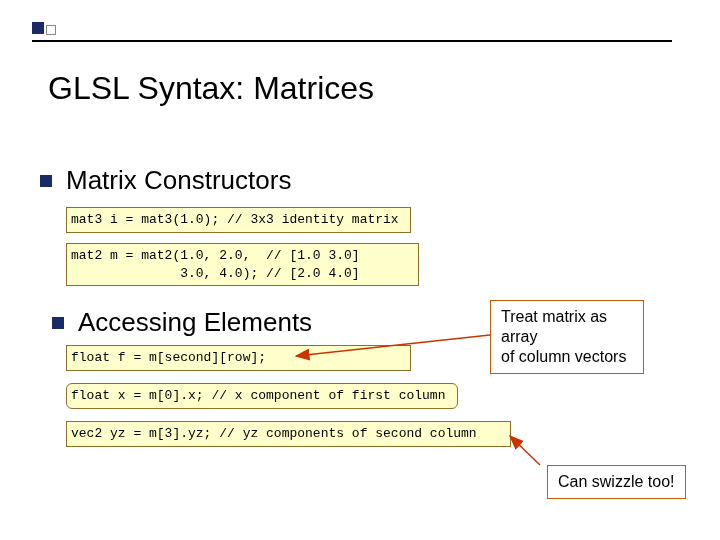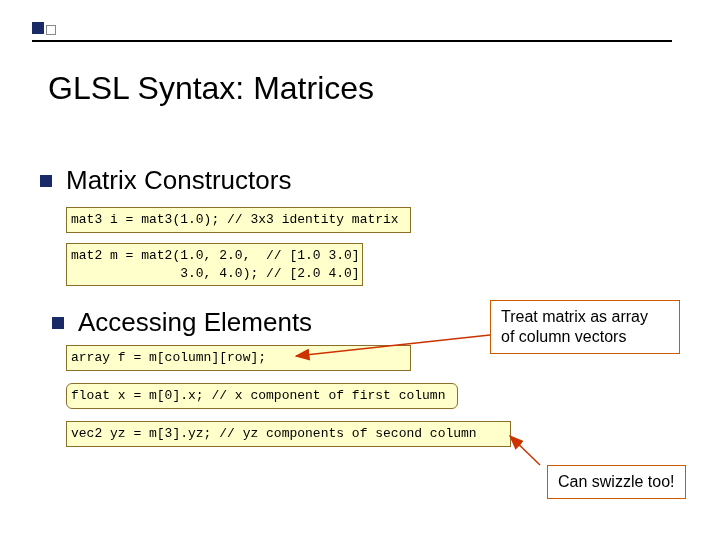--- a/index.html
+++ b/index.html
@@ -100,35 +100,35 @@
 
 <div class="title">GLSL Syntax:  Matrices</div>
 
 <div class="bullet-row" style="left:40px; top:165px;">
   <div class="bullet-sq"></div>
   <div class="bullet-text">Matrix Constructors</div>
 </div>
 
 <div class="codebox" style="left:66px; top:207px; width:345px;">mat3 i = mat3(1.0); // 3x3 identity matrix</div>
 
-<div class="codebox" style="left:66px; top:243px; width:297px;">mat2 m = mat2(1.0, 2.0,  // [1.0 3.0]
+<div class="codebox" style="left:66px; top:243px; width:353px;">mat2 m = mat2(1.0, 2.0,  // [1.0 3.0]
               3.0, 4.0); // [2.0 4.0]</div>
 
 <div class="bullet-row" style="left:52px; top:307px;">
   <div class="bullet-sq"></div>
   <div class="bullet-text">Accessing Elements</div>
 </div>
 
-<div class="codebox" style="left:66px; top:345px; width:345px;">array f = m[column][row];</div>
+<div class="codebox" style="left:66px; top:345px; width:345px;">float f = m[second][row];</div>
 
 <div class="codebox" style="left:66px; top:383px; width:392px;border-radius:6px;">float x = m[0].x; // x component of first column</div>
 
 <div class="codebox" style="left:66px; top:421px; width:445px;">vec2 yz = m[3].yz; // yz components of second column</div>
 
-<div class="callout" style="left:490px; top:300px; width:190px; white-space:pre-line;">Treat matrix as array
+<div class="callout" style="left:490px; top:300px; width:154px; white-space:pre-line;">Treat matrix as array
 of column vectors</div>
 
 <div class="callout" style="left:510px; top:465px;margin-left:37px;">Can swizzle too!</div>
 
 <svg class="arrow" style="left:0; top:0; width:720px; height:540px;">
   <defs>
     <marker id="ah1" markerWidth="10" markerHeight="8" refX="9" refY="4" orient="auto">
       <path d="M0,0 L10,4 L0,8 Z" fill="#cc3300"></path>
     </marker>
   </defs>

